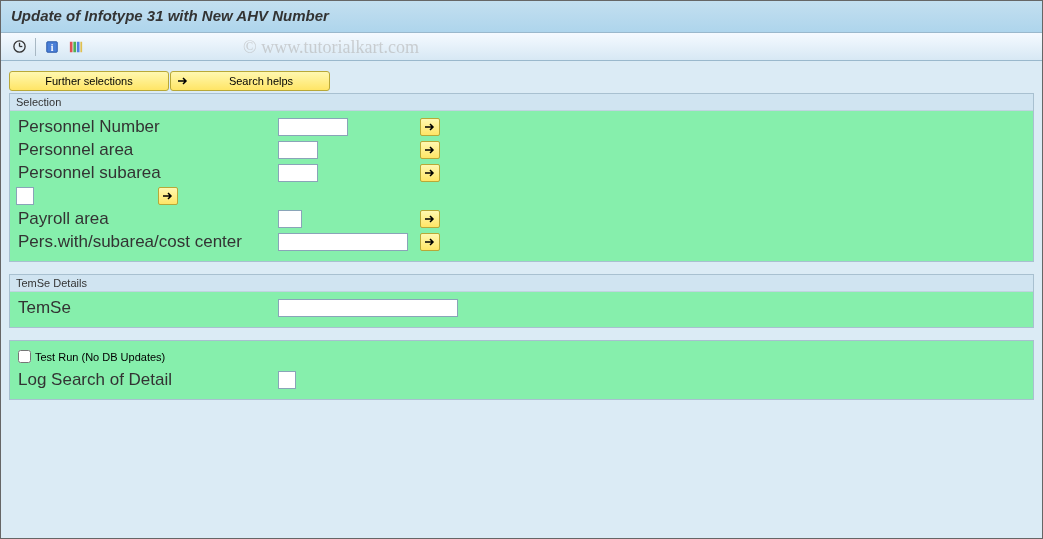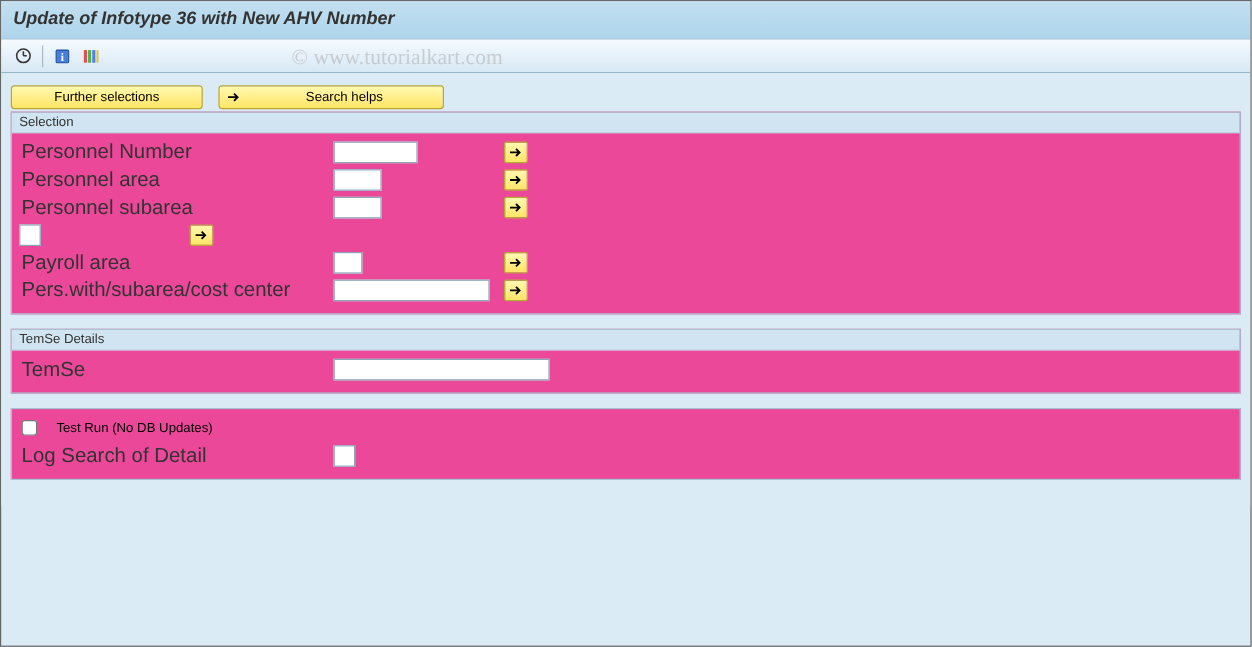--- a/index.html
+++ b/index.html
@@ -48,45 +48,45 @@
       height: 18px;
       background: #a8b8c4;
       margin: 0 2px;
     }
     .content {
       padding: 10px 8px;
       background: #dbebf5;
     }
     .button-row {
       display: flex;
-      gap: 13px;
+      gap: 1px;
       margin-bottom: 2px;
     }
     .sap-button {
       background: linear-gradient(to bottom, #fff8b0, #ffe566);
       border: 1px solid #b8a838;
       border-radius: 3px;
       padding: 2px 0;
       font-size: 11px;
       cursor: pointer;
       display: flex;
       align-items: center;
       justify-content: center;
       height: 20px;
     }
     .btn-wide { width: 160px; }
-    .btn-search { width: 188px; gap:4px; justify-content:flex-start; padding-left:6px;}
+    .btn-search { width: 160px; gap:4px; justify-content:flex-start; padding-left:6px;}
     .arrow-right-icon {
       font-weight: bold;
       color: #000;
       display:inline-flex;
     }
     .group {
       border: 1px solid #a8c0d0;
-      background: #ec4899;
+      background: #86efac;
       margin-bottom: 12px;
     }
     .group-header {
       background: #d0e4f1;
       padding: 2px 6px;
       font-size: 11px;
       color: #333;
       border-bottom: 1px solid #c0d4e0;
     }
     .group-body {
@@ -129,42 +129,42 @@
       align-items: center;
       justify-content: center;
       cursor: pointer;
       font-size: 10px;
       margin-left: 2px;
     }
     .helper-col { width: 30px; display:flex; justify-content:flex-start;}
     .checkbox-field {
       display: flex;
       align-items: center;
-      gap: 16px;
+      gap: 4px;
       height: 23px;
       padding-left: 2px;
     }
     input[type="checkbox"] {
       width: 13px; height: 13px;
     }
     .watermark {
       position: absolute;
       top: 36px;
       left: 242px;
       font-size: 18px;
       color: rgba(180, 180, 180, 0.6);
       pointer-events: none;
       font-family: Georgia, serif;
     }
   </style>
 </head>
 <body>
 
 <div class="title-bar">
-  <h1>Update of Infotype 36 with New AHV Number</h1>
+  <h1>Update of Infotype 31 with New AHV Number</h1>
 </div>
 
 <div class="toolbar">
   <div class="toolbar-icon">
     <svg width="15" height="15" viewBox="0 0 16 16">
         <circle cx="8" cy="8" r="6" fill="none" stroke="#333" stroke-width="1.4"></circle>
         <line x1="8" y1="8" x2="8" y2="4" stroke="#333" stroke-width="1.4"></line>
         <line x1="8" y1="8" x2="11" y2="8" stroke="#333" stroke-width="1.4"></line>
       </svg>
   </div>

